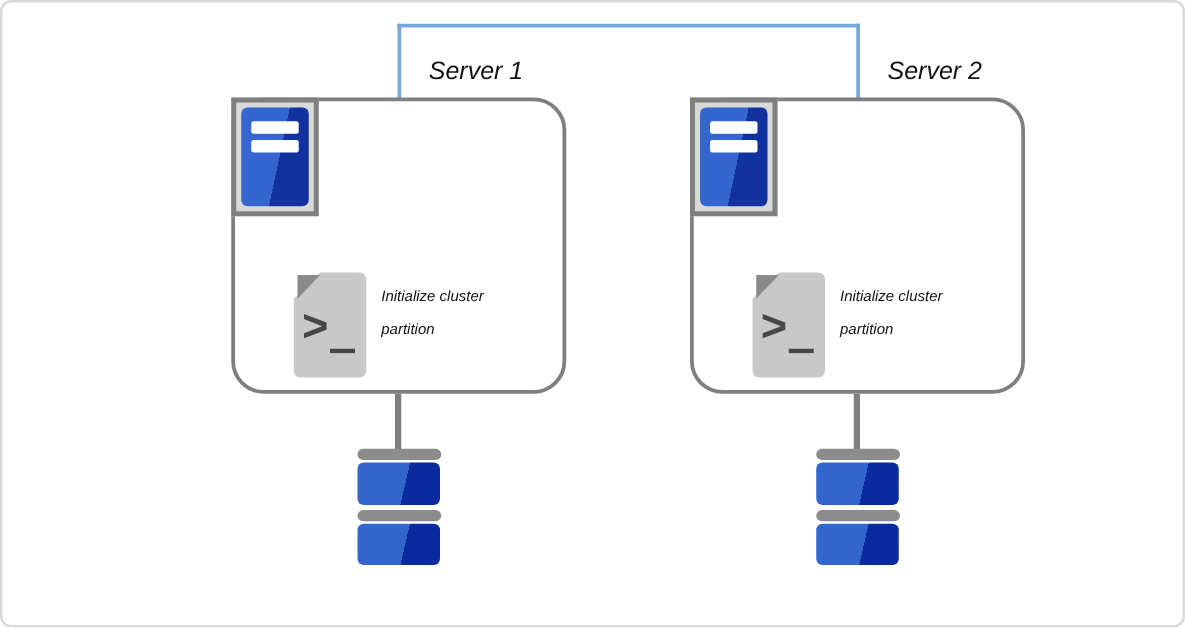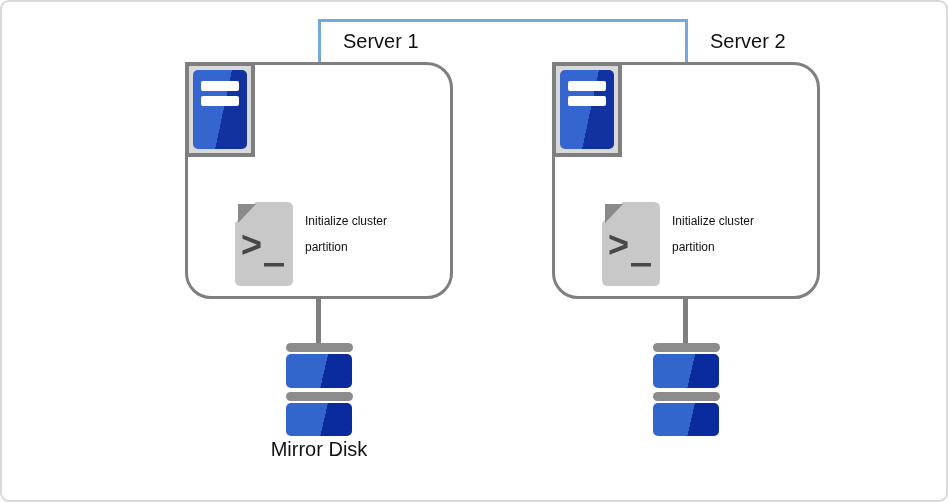--- a/index.html
+++ b/index.html
@@ -17,21 +17,21 @@
   }
 
   
   .link { position: absolute; background: #74a9dc; }
   .link-h  { left: 316px; top: 17px; width: 370px; height: 3px; }
   .link-v  { top: 17px; width: 3px; height: 60px; }
   .link-v1 { left: 316px; }
   .link-v2 { left: 683px; }
 
   
-  .server-group { position: absolute; top: 60px; width: 268px; height: 410px; }
+  .server-group { position: absolute; top: 76px; width: 268px; height: 410px; font-style: italic; }
   .sg1 { left: 183px; }
   .sg2 { left: 550px; }
 
   .server-label {
     position: absolute; left: 158px; top: -32px;
     font-size: 20px; white-space: nowrap;
   }
 
   .server-box {
     position: absolute; left: 0; top: 0;
@@ -131,21 +131,20 @@
 
     <div class="caption">Initialize cluster partition</div>
 
     <div class="disk-stub"></div>
     <div class="disk-stack">
       <div class="disk-cap"></div>
       <div class="disk-platter"></div>
       <div class="disk-cap"></div>
       <div class="disk-platter"></div>
     </div>
-    <div class="disk-label">Mirror Disk</div>
   </div>
 
   <div class="server-group sg2">
     <div class="server-label">Server 2</div>
     <div class="server-box"></div>
 
     <div class="icon-panel">
       <div class="server-icon">
         <div class="bar bar1"></div>
         <div class="bar bar2"></div>

